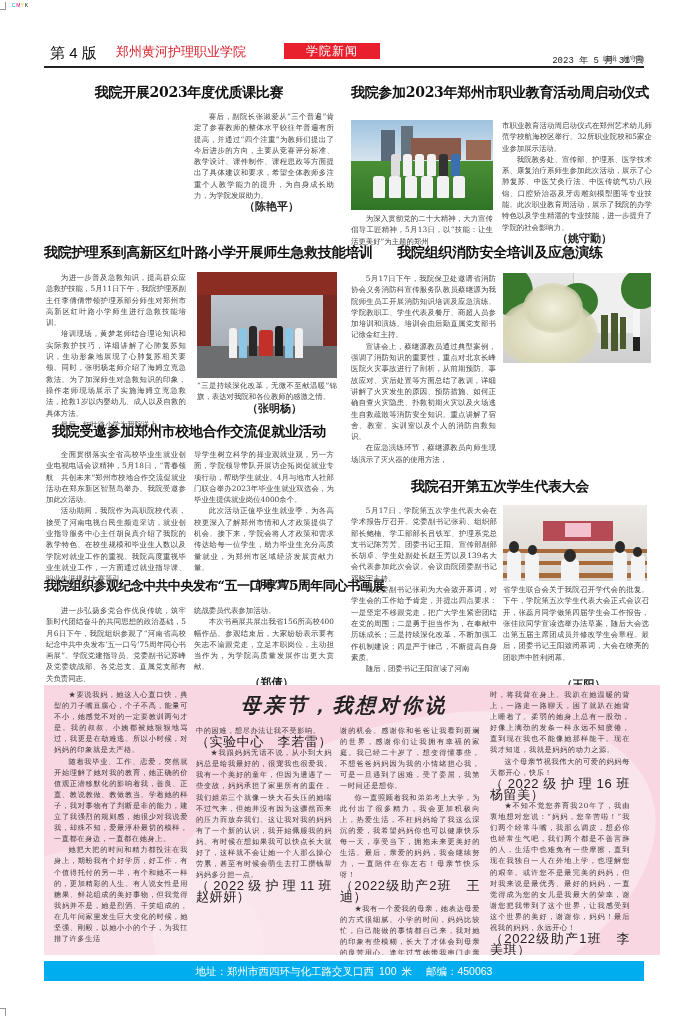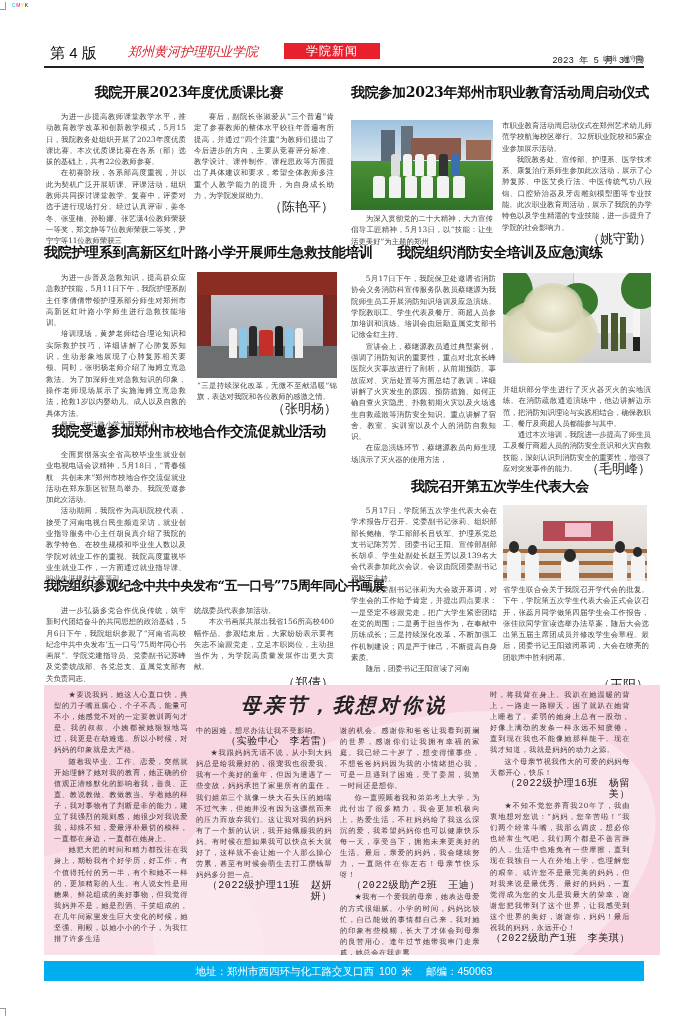--- a/index.html
+++ b/index.html
@@ -3,30 +3,30 @@
 <meta charset="utf-8">
 <style>
 *{box-sizing:border-box;margin:0;padding:0}
 html,body{width:700px;height:1018px;background:#fff;overflow:hidden}
 body{position:relative;font-family:"DejaVu Serif","Liberation Serif",serif;color:#333}
 .cmyk{position:absolute;left:12px;top:2px;font-family:"Liberation Sans",sans-serif;font-size:5px;letter-spacing:0.5px}
 .cmyk .c{color:#00aeef}.cmyk .m{color:#ec008c}.cmyk .y{color:#e6d200}.cmyk .k{color:#000}
 .regmark{position:absolute;width:6px;height:8px;border:1px solid #999}
 .header{position:absolute;left:44px;top:42px;width:600px;height:20px}
 .hdr-page{position:absolute;left:6px;top:2px;font-family:"Liberation Sans",sans-serif;font-size:15px;color:#111}
-.hdr-logo{position:absolute;left:84px;top:1px;font-family:"DejaVu Serif",serif;font-style:italic;font-size:13px;color:#d91e2a;letter-spacing:0px}
+.hdr-logo{position:absolute;left:72px;top:1px;font-family:"DejaVu Serif",serif;font-size:13px;color:#d91e2a;letter-spacing:0px}
 .hdr-section{position:absolute;left:240px;top:1px;width:96px;height:16px;background:#e8202e;color:#fff;font-family:"Liberation Sans",sans-serif;font-size:12px;text-align:center;line-height:16px;letter-spacing:1px}
 .hdr-date{position:absolute;right:0;top:12px;font-family:Liberation Mono, monospace;font-size:9px;color:#222}
 .hdr-editor{position:absolute;right:0;top:12px;font-family:"Liberation Sans",sans-serif;font-size:7px;color:#333;word-spacing:4px}
 .hdr-rule{position:absolute;left:44px;top:66px;width:600px;height:2px;background:#222}
 .art{position:absolute}
 .art h2{font-family:"DejaVu Serif",serif;font-weight:bold;font-size:14px;color:#111;text-align:center;white-space:nowrap;letter-spacing:-0.3px}
 .txt{font-size:7.4px;line-height:11.3px;color:#444;text-align:justify;text-indent:2em}
 .txt p{text-indent:2em}
-.byline{font-family:"Liberation Sans",sans-serif;font-size:13px;font-weight:normal;color:#222;text-align:right}
+.byline{font-family:"Liberation Sans",sans-serif;font-size:11px;font-weight:bold;color:#222;text-align:center}
 .col{position:absolute}
 .photo{position:absolute;overflow:hidden}
 
 .p1-sky{position:absolute;left:0;top:0;width:100%;height:45%;background:linear-gradient(#9fc2e0,#d6e4ee)}
 .p1-bld{position:absolute;background:#8a5a4a}
 .p1-grass{position:absolute;left:0;top:45%;width:100%;height:55%;background:linear-gradient(#4b8f36,#2f7326)}
 .p1-person{position:absolute;width:9px;height:22px;background:#f2f2f2;border-radius:3px 3px 1px 1px}
 
 .p2-bg{position:absolute;inset:0;background:linear-gradient(#c9cfd6,#9aa1a8)}
 .p2-beam{position:absolute;left:0;top:0;width:100%;height:22%;background:#8b2d22}
@@ -45,21 +45,21 @@
 .p4-stage{position:absolute;background:#b64a55}
 .p4-row{position:absolute;left:0;width:100%;background:#a86b3c}
 .p4-head{position:absolute;border-radius:50%;background:#2a2a2a}
 .p4-body{position:absolute;background:#f4f4f4;border-radius:4px 4px 0 0}
 
 .mday{position:absolute;left:44px;top:685px;width:616px;height:270px;background:#f8d7e2;overflow:hidden}
 .mday-swirl{position:absolute;border-radius:50%;background:#fbe9ef}
 .mday h2{position:absolute;left:180px;top:7px;width:240px;font-family:"DejaVu Serif",serif;font-style:italic;font-weight:bold;font-size:20px;color:#222;text-align:center;letter-spacing:3px;white-space:nowrap}
 .mtxt{position:absolute;font-size:7.2px;line-height:11.1px;color:#3a3a3a;text-align:justify;letter-spacing:0.6px}
 .mtxt p{text-indent:2em}
-.msign{font-family:Liberation Mono, monospace;font-size:10px;color:#222;text-align:right}
+.msign{font-family:Liberation Sans, sans-serif;font-size:13px;color:#222;}
 .footer{position:absolute;left:44px;top:961px;width:600px;height:20px;background:#00aeef;color:#fff;font-family:"Liberation Sans",sans-serif;font-size:10.5px;line-height:20px;text-align:center;word-spacing:2px}
 .footer span+span{margin-left:14px}
 </style>
 </head>
 <body>
 
 <div class="cmyk">
   <span class="c">C</span><span class="m">M</span><span class="y">Y</span><span class="k">K</span>
 </div>
 <div class="regmark" style="left:0;top:2px;border-left:none;border-top:none"></div>
@@ -69,24 +69,20 @@
   <div class="hdr-page">第 4 版</div>
   <div class="hdr-logo">郑州黄河护理职业学院</div>
   <div class="hdr-section">学院新闻</div>
   <div class="hdr-date">2023 年 5 月 31 日</div>
   <div class="hdr-editor">编辑 姚守勤</div>
 </div>
 <div class="hdr-rule"></div>
 
 <div class="art" style="left:44px;top:84px;width:290px;height:155px">
   <h2>我院开展2023年度优质课比赛</h2>
-  <div class="col txt" style="left:2px;top:27px;width:140px">
-    <p>为进一步提高教师课堂教学水平，推动教育教学改革和创新教学模式，5月15日，我院教务处组织开展了2023年度优质课比赛。本次优质课比赛在各系（部）选拔的基础上，共有22位教师参赛。</p>
-    <p>在初赛阶段，各系部高度重视，并以此为契机广泛开展听课、评课活动，组织教师共同探讨课堂教学。复赛中，评委对选手进行现场打分。经过认真评审，姜冬冬、张亚楠、孙盼娜、张艺潇4位教师荣获一等奖，郑文静等7位教师荣获二等奖，尹宁宁等11位教师荣获三</p>
-  </div>
   <div class="col txt" style="left:150px;top:27px;width:140px">
     <p>赛后，副院长张淑爱从“三个普遍”肯定了参赛教师的整体水平较往年普遍有所提高，并通过“四个注重”为教师们提出了今后进步的方向，主要从竞赛评分标准、教学设计、课件制作、课程思政等方面提出了具体建议和要求，希望全体教师多注重个人教学能力的提升，为自身成长助力，为学院发展助力。</p>
     <div class="byline">（陈艳平）</div>
   </div>
 </div>
 
 <div class="art" style="left:345px;top:84px;width:310px;height:160px">
   <h2>我院参加2023年郑州市职业教育活动周启动仪式</h2>
   <div class="photo" style="left:6px;top:36px;width:142px;height:90px">
     <div class="p1-sky"></div>
@@ -158,32 +154,32 @@
     <div class="p3-tree" style="left:-10px;top:-6px;width:40px;height:50px"></div>
     <div class="p3-tree" style="left:55px;top:10px;width:40px;height:36px"></div>
     <div class="p3-tree" style="left:118px;top:-4px;width:40px;height:40px"></div>
     <div class="p3-smoke" style="left:-5px;top:25px;width:100px;height:70px"></div>
     <div class="p3-smoke" style="left:20px;top:10px;width:60px;height:50px"></div>
     <div class="p3-man" style="left:98px;top:42px;width:7px;height:34px"></div>
     <div class="p3-man" style="left:108px;top:40px;width:7px;height:38px"></div>
     <div class="p3-man" style="left:117px;top:44px;width:6px;height:32px"></div>
     <div class="p3-man" style="left:130px;top:36px;width:7px;height:42px;background:#f5f5f5;border-bottom:14px solid #222"></div>
   </div>
-  <div class="col txt" style="left:158px;top:140px;width:148px">
-    <p style="text-indent:0">并组织部分学生进行了灭火器灭火的实地演练。在消防疏散通道演练中，他边讲解边示范，把消防知识理论与实践相结合，确保教职工、餐厅及商超人员都能参与其中。</p>
-    <p>通过本次培训，我院进一步提高了师生员工及餐厅商超人员的消防安全意识和火灾自救技能，深刻认识到消防安全的重要性，增强了应对突发事件的能力。</p>
-    <div class="byline" style="margin-top:-11px">（毛明峰）</div>
-  </div>
 </div>
 
 <div class="art" style="left:44px;top:423px;width:290px;height:150px">
   <h2>我院受邀参加郑州市校地合作交流促就业活动</h2>
   <div class="col txt" style="left:2px;top:26px;width:140px">
     <p>全面贯彻落实全省高校毕业生就业创业电视电话会议精神，5月18日，“青春领航　共创未来”郑州市校地合作交流促就业活动在郑东新区智慧岛举办。我院受邀参加此次活动。</p>
     <p>活动期间，我院作为高职院校代表，接受了河南电视台民生频道采访，就业创业指导服务中心主任胡良真介绍了我院的教学特色、在校生规模和毕业生人数以及学院对就业工作的重视。我院高度重视毕业生就业工作，一方面通过就业指导课、职业生涯规划大赛等引</p>
+  </div>
+  <div class="col txt" style="left:150px;top:26px;width:140px">
+    <p style="text-indent:0">导学生树立科学的择业观就业观，另一方面，学院领导带队开展访企拓岗促就业专项行动，帮助学生就业。4月与地市人社部门联合举办2023年毕业生就业双选会，为毕业生提供就业岗位4000余个。</p>
+    <p>此次活动正值毕业生就业季，为各高校更深入了解郑州市情和人才政策提供了机会。接下来，学院会将人才政策和需求传达给每一位学生，助力毕业生充分高质量就业，为郑州市区域经济发展贡献力量。</p>
+    <div class="byline" style="margin-top:6px">（胡良真）</div>
   </div>
 </div>
 
 <div class="art" style="left:345px;top:478px;width:310px;height:205px">
   <h2>我院召开第五次学生代表大会</h2>
   <div class="col txt" style="left:6px;top:27px;width:146px">
     <p>5月17日，学院第五次学生代表大会在学术报告厅召开。党委副书记张莉、组织部部长鲍楠、学工部部长吕铁军、护理系党总支书记陈芳芳、团委书记王阳、宣传部副部长胡卓、学生处副处长赵玉芳以及139名大会代表参加此次会议。会议由院团委副书记邓晓宇主持。</p>
     <p>院党委副书记张莉为大会致开幕词，对学生会的工作给予肯定，并提出四点要求：一是坚定不移跟党走，把广大学生紧密团结在党的周围；二是勇于担当作为，在奉献中历练成长；三是持续深化改革，不断加强工作机制建设；四是严于律己，不断提高自身素质。</p>
     <p>随后，团委书记王阳宣读了河南</p>
   </div>

